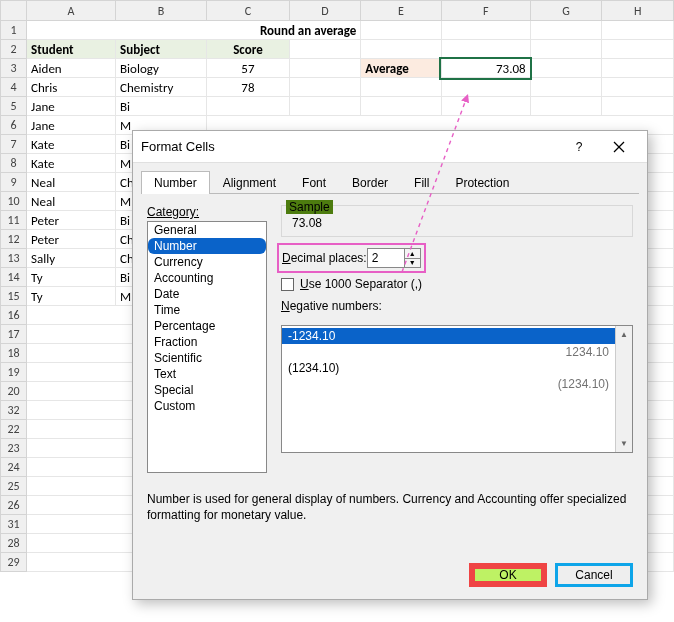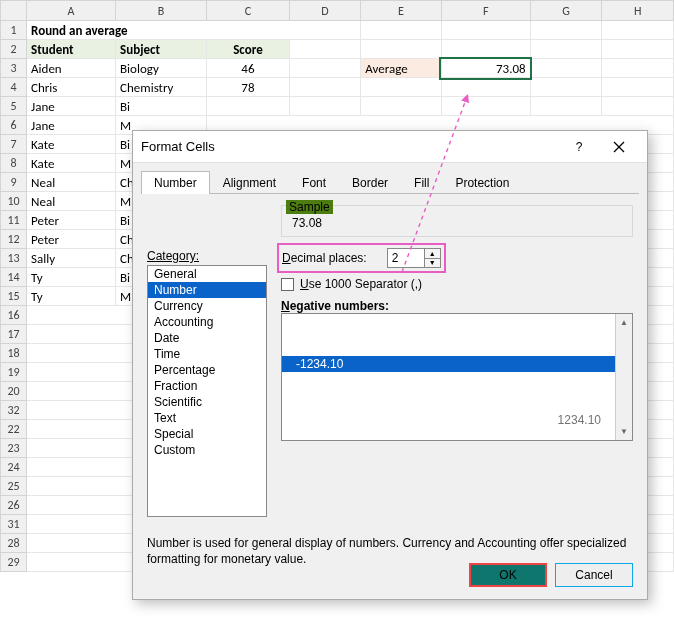--- a/index.html
+++ b/index.html
@@ -10,72 +10,72 @@
 table.sheet { border-collapse: collapse; width: 100%; }
 table.sheet th.colhdr, table.sheet td.rowhdr {
   background: #f0f0f0; border: 1px solid #d4d4d4; font-weight: normal; color: #444;
   text-align: center; font-size: 12px;
 }
 table.sheet th.colhdr { height: 20px; }
 table.sheet td.rowhdr { width: 24px; height: 19px; }
 .corner { width: 24px; height: 20px; background: #f0f0f0; border: 1px solid #d4d4d4; }
 table.sheet td.cell { border: 1px solid #e6e6e6; height: 19px; padding: 0 4px; font-size: 13px; background: #fff; }
 .tcenter { text-align: center; }
-.titlecell { background: #fff; font-weight: bold; text-align: left; font-size: 15px; }
+.titlecell { background: #fff; font-weight: bold; text-align: right; font-size: 15px; }
 .hdr-green { background: #e9f1e2 !important; font-weight: bold; }
-.avgcell { background: #fcebe0 !important; font-weight: normal; }
+.avgcell { background: #fcebe0 !important; font-weight: bold; }
 .valcell { background: #fff; text-align: right; outline: 2px solid #1f7246; padding-right:6px; }
 .col-A{width:82px}.col-B{width:84px}.col-C{width:76px}.col-D{width:66px}.col-E{width:74px}.col-F{width:82px}.col-G{width:66px}.col-H{width:66px}
 
 
 .dialog { position: absolute; top: 130px; left: 132px; width: 516px; height: 470px;
   background: #f0f0f0; border: 1px solid #aaa; box-shadow: 4px 4px 12px rgba(0,0,0,0.25);
   font-family: "Segoe UI", Arial, sans-serif; font-size: 12px; }
 .titlebar { height: 32px; background: #fff; display: flex; align-items: center; padding: 0 8px; border-bottom: 1px solid #e0e0e0; }
 .titlebar .title { flex: 1; font-size: 13px; color:#000; }
 .titlebar .help, .titlebar .close { width: 40px; height: 28px; display: flex; align-items: center; justify-content: center; color: #000; }
 .titlebar .close svg { width:12px; height:12px; }
 .tabs { display: flex; gap: 0; margin: 8px 8px 0 8px; }
 .tab { padding: 4px 12px; background: #f0f0f0; border: 1px solid transparent; border-bottom: none; font-size: 12px; color:#000; }
 .tab.active { background: #fff; border-color: #bbb; position: relative; z-index: 2; }
 .tabline { height: 1px; background: #bbb; margin: 0 8px; position: relative; top: -1px; }
 .body { padding: 10px 14px; }
-.catlabel { margin-bottom: 2px; margin-top: 44px; }
+.catlabel { margin-bottom: 2px; }
 .catlabel span { text-decoration: underline; }
 .catlist { width: 120px; height: 252px; background: #fff; border: 1px solid #888; overflow: hidden; }
-.catlist div { padding: 1px 6px; font-size: 12px; }
+.catlist div { padding: 1px 6px; font-size: 12px; border-radius: 6px; }
 .catlist .sel { background: #0a63c9; color: #fff; }
 .cols { display: flex; gap: 14px; }
 .right { flex: 1; }
 .samplebox { border: 1px solid #d8d8d8; padding: 2px 6px 6px 6px; margin-bottom: 10px; background:#f0f0f0; }
 .samplelabel { position: relative; top: -8px; left: -2px; background: #4d7c0f; display: inline-block; padding: 0 3px; font-size:12px; }
 .sampleval { margin-top: -6px; font-size: 12px; padding-left: 4px; }
-.deci-row { display: flex; align-items: center; gap: 20px; margin-bottom: 8px; outline: 2px solid #e75fc5; outline-offset: 2px; width: max-content; padding: 1px 1px; }
+.deci-row { display: flex; align-items: center; gap: 0; margin-bottom: 8px; outline: 2px solid #e75fc5; outline-offset: 2px; width: max-content; padding: 1px 1px; }
 .deci-row label u { text-decoration: underline; }
 .spin { display: flex; align-items: stretch; border: 1px solid #888; background: #fff; height: 20px; }
 .spin input { width: 36px; border: none; padding: 0 4px; font-size: 12px; outline: none; }
 .spin .btns { display: flex; flex-direction: column; width: 16px; border-left: 1px solid #888; }
 .spin .btns div { flex: 1; display:flex; align-items:center; justify-content:center; font-size:7px; line-height:1; background:#f4f4f4; }
 .spin .btns div:first-child { border-bottom:1px solid #888; }
 .sep-row { display: flex; align-items: center; gap: 6px; margin-bottom: 8px; }
 .chk { width:13px; height:13px; border:1px solid #666; background:#fff; }
-.neglbl { margin-bottom: 0; font-weight: bold; }
+.neglbl { margin-bottom: 12px; }
 .neglbl u { text-decoration: underline; }
 .neg-wrap { display:flex; border:1px solid #888; background:#fff; height:128px; }
 .neglist { flex:1; padding:2px 0; overflow:hidden; }
-.neglist div { padding:1px 14px; font-size:12px;margin-top:40px; }
+.neglist div { padding:1px 6px; font-size:12px; }
 .neglist .nsel { background:#0a63c9; color:#fff; }
 .neglist .red { color:#737373;text-align:right; }
 .scroll { width:17px; background:#f0f0f0; border-left:1px solid #ccc; position:relative; }
 .scroll .up,.scroll .dn{height:17px;display:flex;align-items:center;justify-content:center;font-size:8px;color:#666;}
 .scroll .dn{position:absolute;bottom:0;width:100%;}
 .note { margin-top: 18px; font-size: 12px; color:#000; line-height:1.35; }
 .btnrow { position: absolute; bottom: 12px; right: 14px; display: flex; gap: 8px; }
-.btn { width: 78px; height: 24px; border: 1px solid #0ea5e9; background: #eee; display:flex; align-items:center; justify-content:center; font-size:12px; }
-.btn.primary { border: 2px solid #ef4444; background:#0f766e; }
+.btn { width: 78px; height: 24px; border: 3px solid #0ea5e9; background: #eee; display:flex; align-items:center; justify-content:center; font-size:12px; }
+.btn.primary { border: 6px solid #ef4444; background:#bef264; }
 
 
 .arrow { position:absolute; pointer-events:none; }
 </style>
 </head>
 <body>
 
 <div class="grid">
 <table class="sheet">
   <colgroup>
@@ -117,21 +117,21 @@
     <td class="cell"></td>
           <td class="cell"></td>
           <td class="cell"></td>
           <td class="cell"></td>
           <td class="cell"></td>
   </tr>
   <tr>
     <td class="rowhdr">3</td>
     <td class="cell">Aiden</td>
     <td class="cell">Biology</td>
-    <td class="cell tcenter">46</td>
+    <td class="cell tcenter">57</td>
     <td class="cell"></td>
     <td class="cell avgcell">Average</td>
     <td class="cell valcell">73.08</td>
     <td class="cell"></td>
           <td class="cell"></td>
   </tr>
   <tr>
     <td class="rowhdr">4</td>
     <td class="cell">Chris</td>
     <td class="cell">Chemistry</td>

